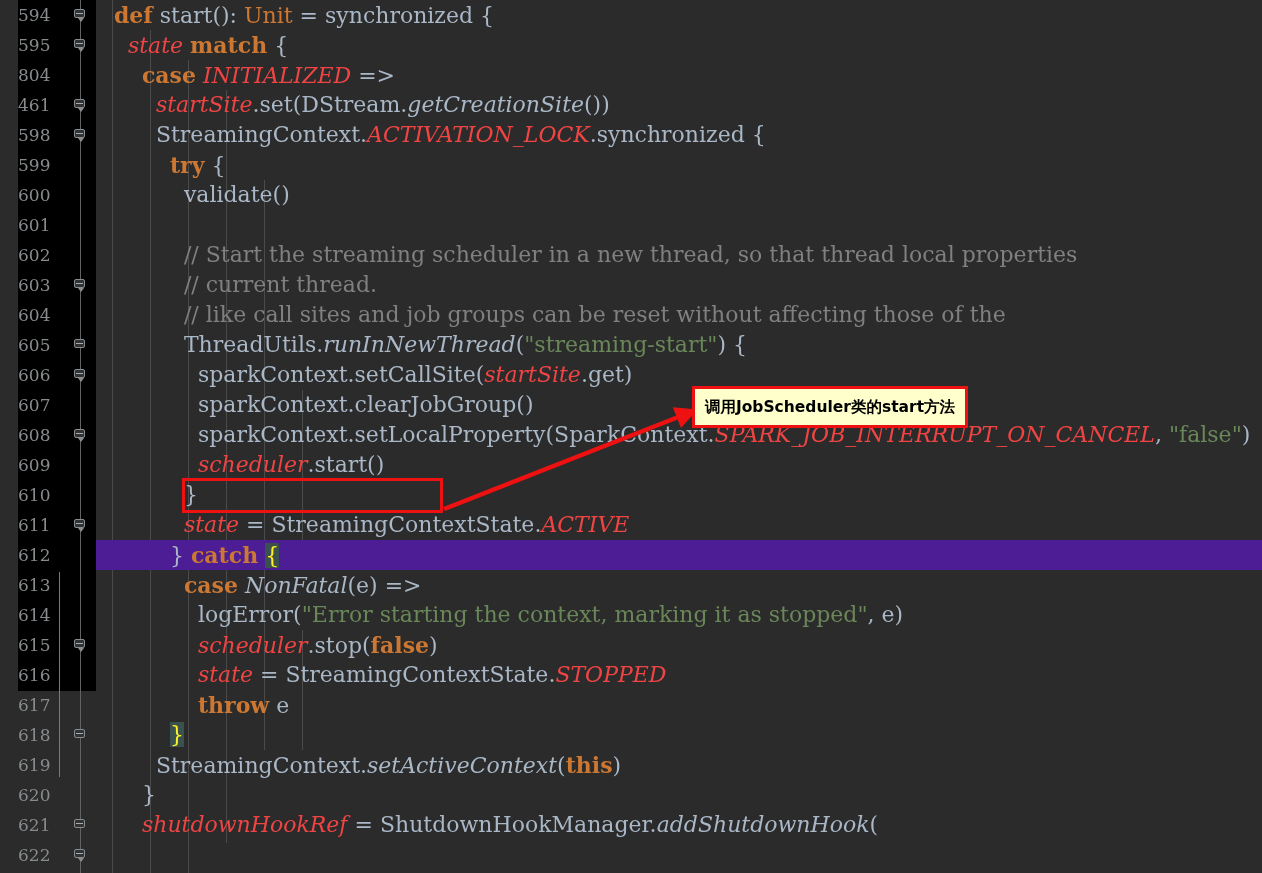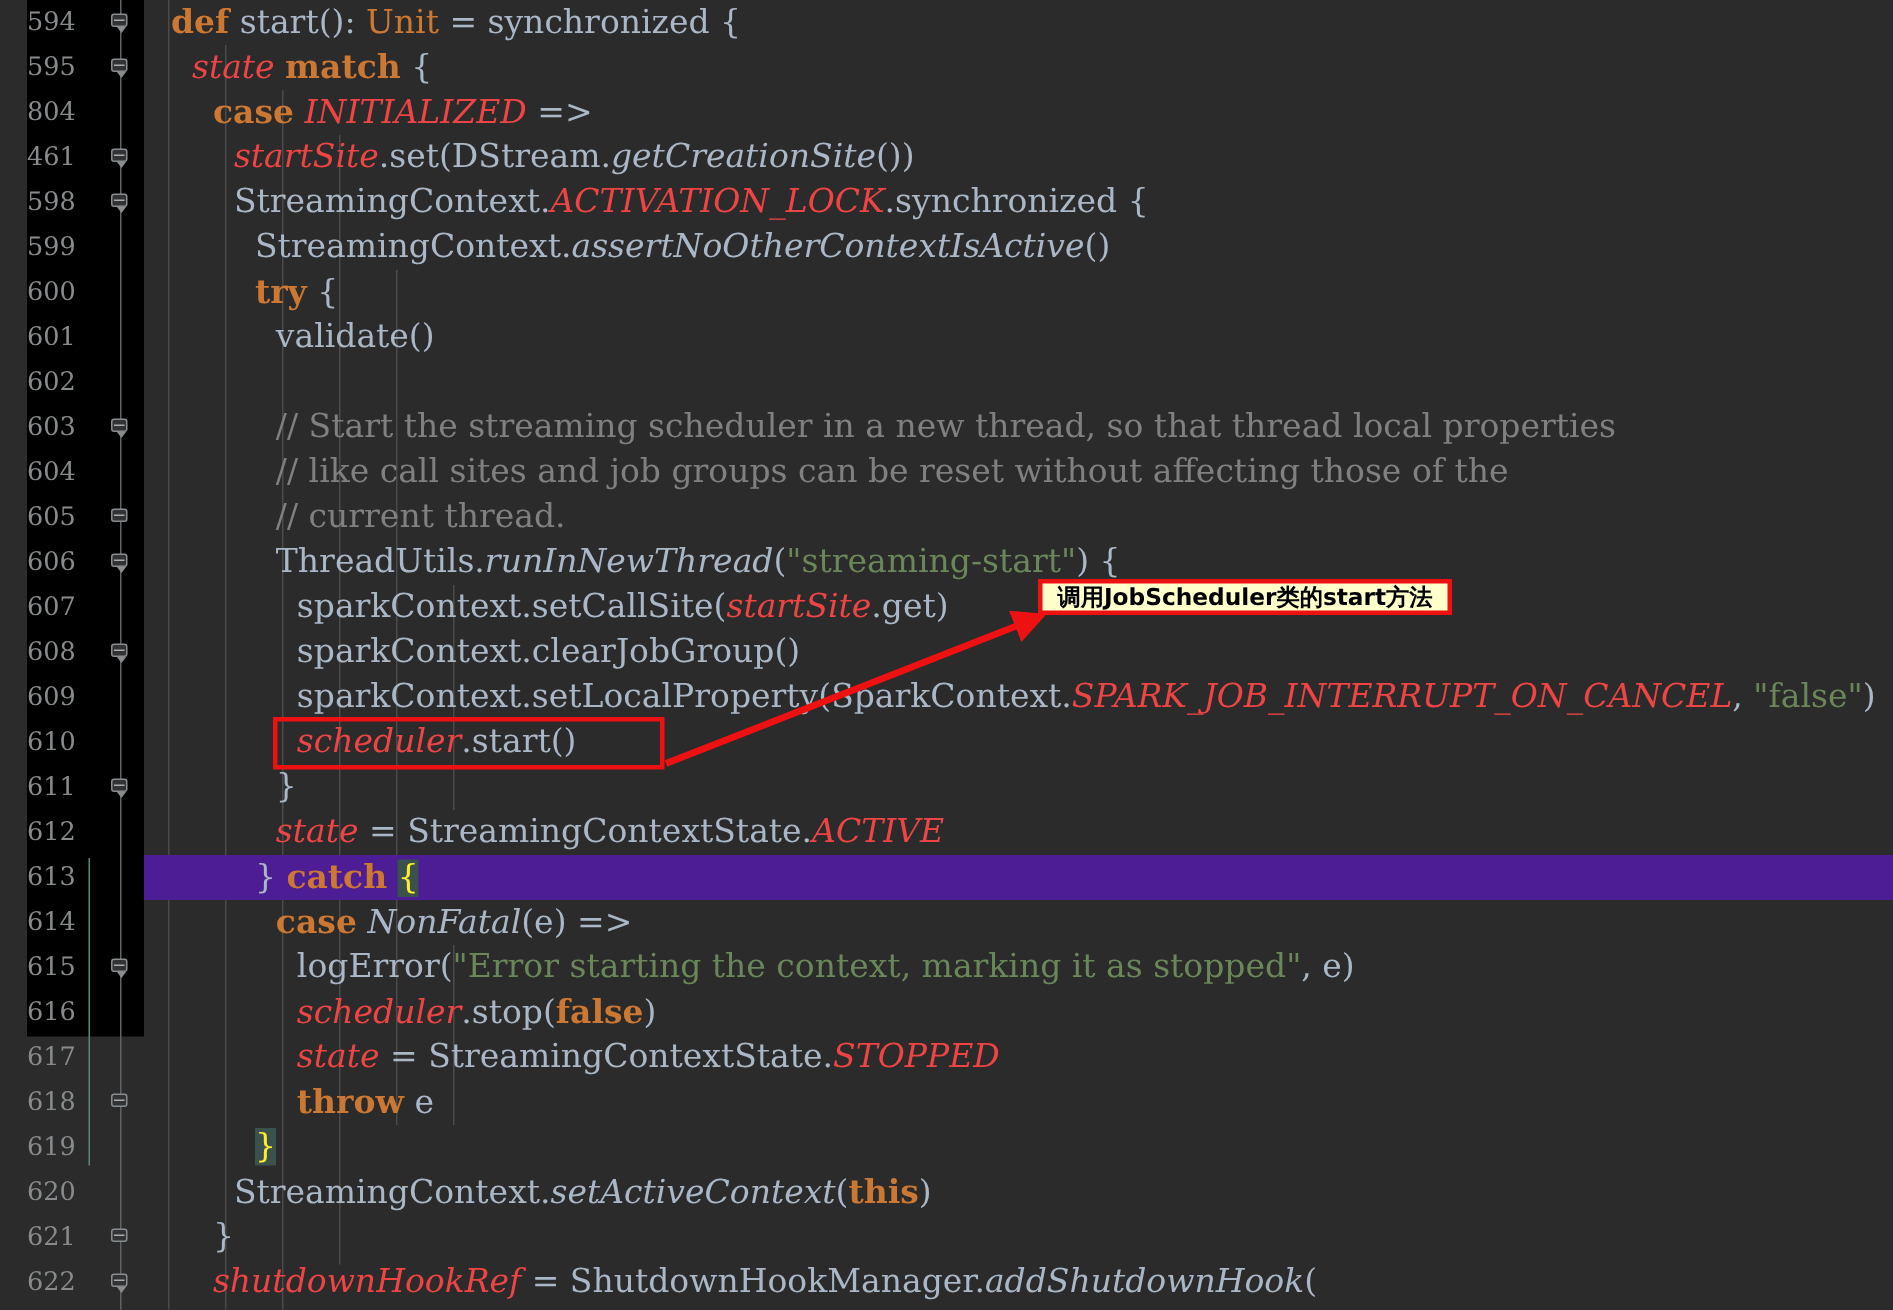--- a/index.html
+++ b/index.html
@@ -291,27 +291,26 @@
         <span class="tail"></span>
       </div>
     </div>
 
   <div class="code" id="code-rows">
       <div class="row"><span class="pln">    </span><span class="kw">def</span><span class="pln"> start</span><span class="pln">()</span><span class="pln">: </span><span class="kw2">Unit</span><span class="pln"> = synchronized {</span></div>
       <div class="row"><span class="pln">      </span><span class="fld">state</span><span class="pln"> </span><span class="kw">match</span><span class="pln"> {</span></div>
       <div class="row"><span class="pln">        </span><span class="kw">case</span><span class="pln"> </span><span class="fld">INITIALIZED</span><span class="pln"> =&gt;</span></div>
       <div class="row"><span class="pln">          </span><span class="fld">startSite</span><span class="pln">.set(DStream.</span><span class="mthi">getCreationSite</span><span class="pln">())</span></div>
       <div class="row"><span class="pln">          StreamingContext.</span><span class="fld">ACTIVATION_LOCK</span><span class="pln">.synchronized {</span></div>
-      <div class="row"><span class="pln">            StreamingContext.</span><span class="mthi">assertNoOtherContextIsActive</span><span class="pln">()</span></div>
       <div class="row"><span class="pln">            </span><span class="kw">try</span><span class="pln"> {</span></div>
       <div class="row"><span class="pln">              validate()</span></div>
       <div class="row">&nbsp;</div>
       <div class="row"><span class="cmt">              // Start the streaming scheduler in a new thread, so that thread local properties</span></div>
+      <div class="row"><span class="cmt">              // current thread.</span></div>
       <div class="row"><span class="cmt">              // like call sites and job groups can be reset without affecting those of the</span></div>
-      <div class="row"><span class="cmt">              // current thread.</span></div>
       <div class="row"><span class="pln">              ThreadUtils.</span><span class="mthi">runInNewThread</span><span class="pln">(</span><span class="str">"streaming-start"</span><span class="pln">) {</span></div>
       <div class="row"><span class="pln">                sparkContext.setCallSite(</span><span class="fld">startSite</span><span class="pln">.get)</span></div>
       <div class="row"><span class="pln">                sparkContext.clearJobGroup()</span></div>
       <div class="row"><span class="pln">                sparkContext.setLocalProperty(SparkContext.</span><span class="fld">SPARK_JOB_INTERRUPT_ON_CANCEL</span><span class="pln">, </span><span class="str">"false"</span><span class="pln">)</span></div>
       <div class="row"><span class="pln">                </span><span class="fld">scheduler</span><span class="pln">.start()</span></div>
       <div class="row"><span class="pln">              }</span></div>
       <div class="row"><span class="pln">              </span><span class="fld">state</span><span class="pln"> = StreamingContextState.</span><span class="fld">ACTIVE</span></div>
       <div class="row current"><span class="pln">            } </span><span class="kw">catch</span><span class="pln"> </span><span class="bmatch">{</span></div>
       <div class="row"><span class="pln">              </span><span class="kw">case</span><span class="pln"> </span><span class="mthi">NonFatal</span><span class="pln">(e) =&gt;</span></div>
       <div class="row"><span class="pln">                logError(</span><span class="str">"Error starting the context, marking it as stopped"</span><span class="pln">, e)</span></div>
@@ -330,18 +329,18 @@
 
     <svg class="arrow-svg" width="1262" height="873">
       <defs>
         <marker id="ah" markerWidth="5" markerHeight="5" refX="2.2" refY="2.5" orient="auto" markerUnits="strokeWidth">
           <path d="M0,0 L5,2.5 L0,5 z" fill="#ee1111"></path>
         </marker>
       </defs>
       <line x1="444" y1="509" x2="686" y2="414" stroke="#ee1111" stroke-width="4.5" marker-end="url(#ah)"></line>
     </svg>
 
-    <div class="callout" style="left:692px; top:386px; width:276px; height:24px;">
+    <div class="callout" style="left:692px; top:386px; width:276px; height:42px;">
       <span>调用JobScheduler类的start方法</span>
     </div>
   </div>
 
 </div>
 
 </body></html>

